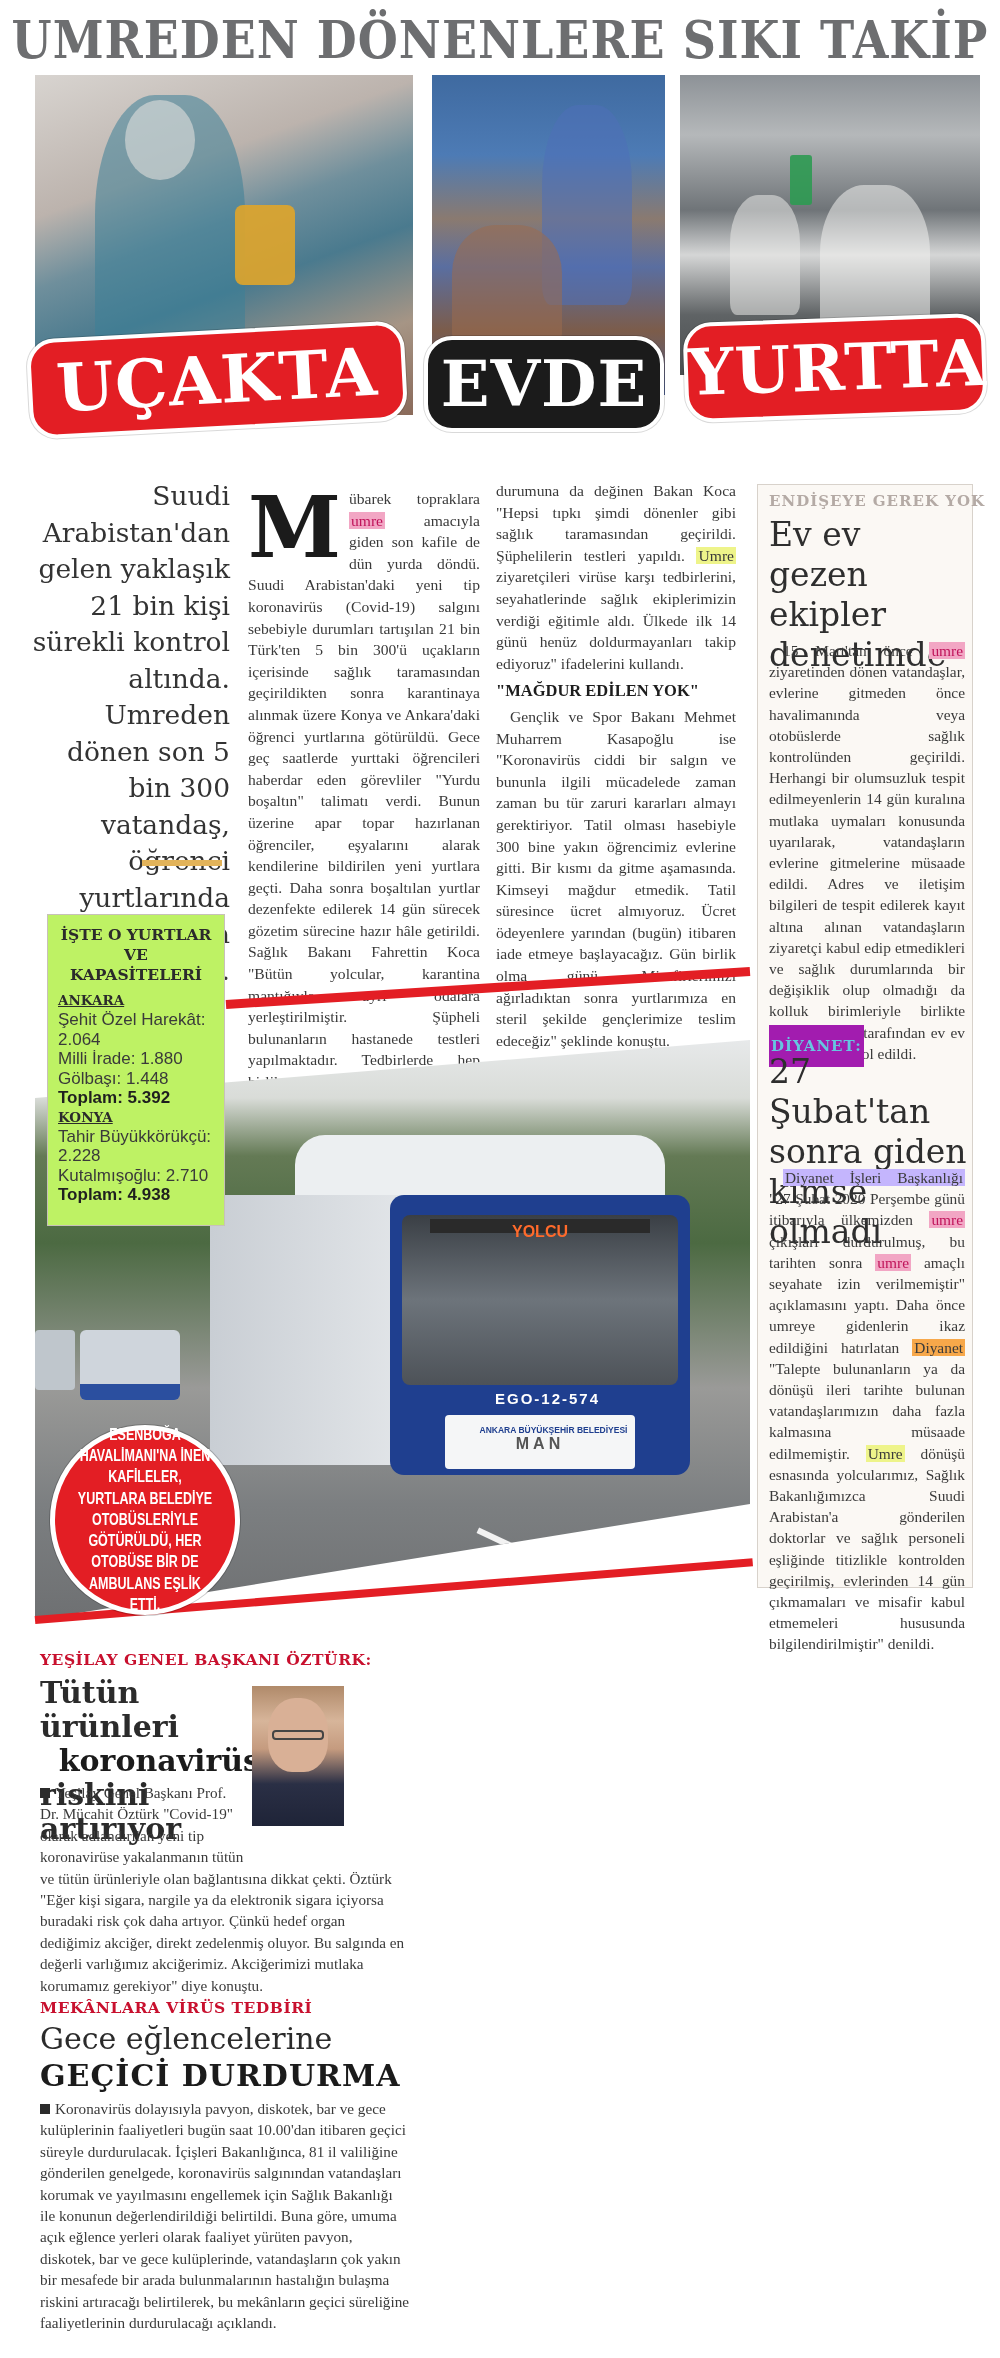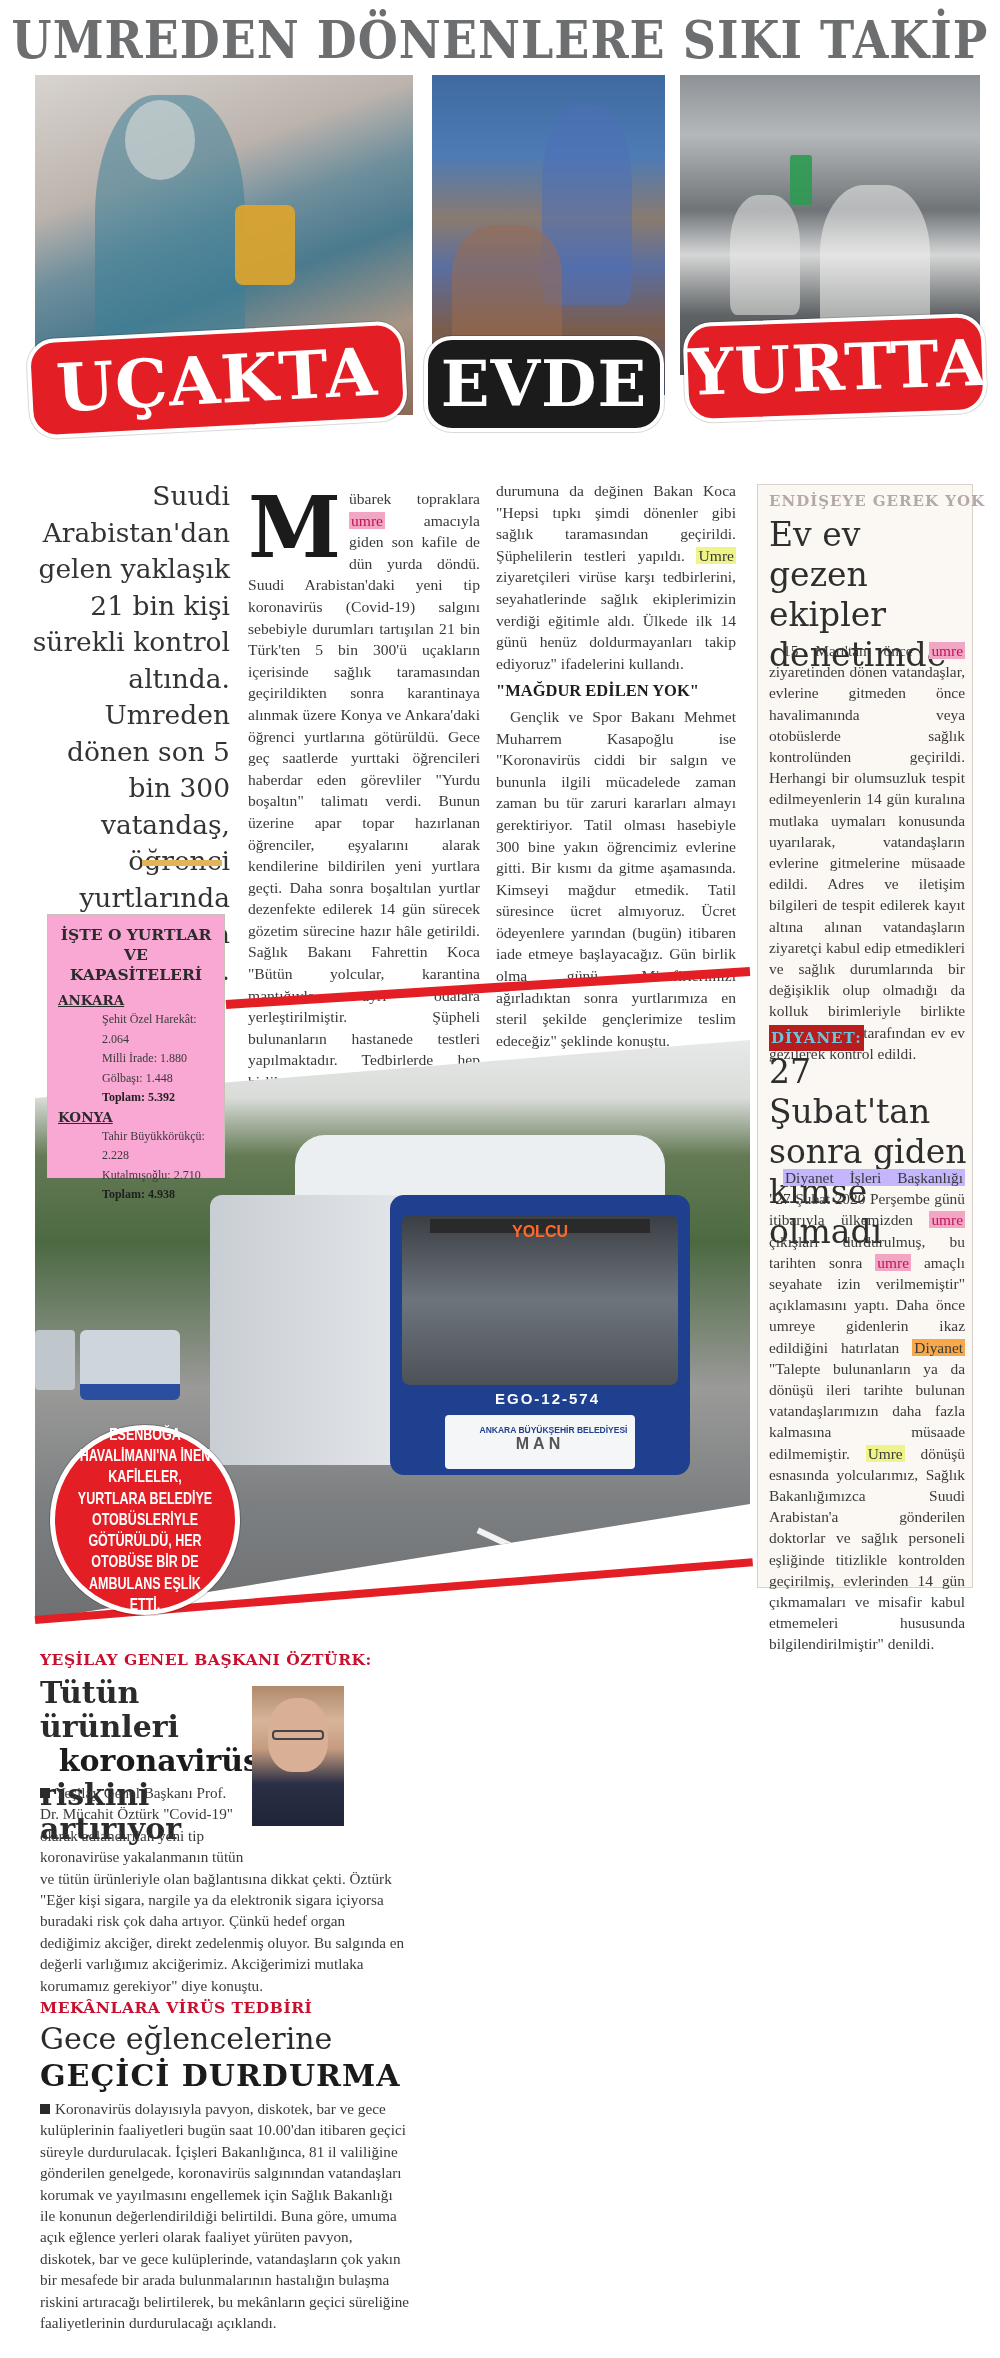--- a/index.html
+++ b/index.html
@@ -60,29 +60,29 @@
   .indent { text-indent: 14px; }
 
   
   .sidebar { left: 757px; top: 484px; width: 216px; height: 1104px; background: #fbf8f4; border: 1px solid #d8d2cb; }
   .kicker { font-family: "DejaVu Serif", serif; font-weight: 800; font-size: 15px; letter-spacing: 1px; }
   .sb-kicker-1 { left: 769px; top: 492px; color: #b4aaa5; }
   .sb-title { font-family: "DejaVu Serif", serif; font-weight: 300; color: #2e2e2e; font-size: 33px; line-height: 40px; }
   .sb-title-1 { left: 769px; top: 515px; width: 200px; }
   .sb-text { font-family: "Liberation Serif", serif; font-size: 15.4px; line-height: 21.2px; color: #3a3a3a; text-align: justify; }
   .sb-text-1 { left: 769px; top: 640px; width: 196px; }
-  .sb-kicker-2 { left: 769px; top: 1025px; color: #66c6e0; background: #b91c1c; padding: 4px 2px; }
+  .sb-kicker-2 { left: 769px; top: 1025px; color: #66c6e0; background: #a21caf; padding: 12px 2px; }
   .sb-title-2 { left: 769px; top: 1052px; width: 200px; }
   .sb-text-2 { left: 769px; top: 1167px; width: 196px; }
 
   
-  .capbox { left: 47px; top: 914px; width: 178px; height: 264px; background: #f9a8d4; border: 1px solid #c8c1b9; padding: 10px 10px; }
+  .capbox { left: 47px; top: 914px; width: 178px; height: 312px; background: #bef264; border: 1px solid #c8c1b9; padding: 10px 10px; }
   .cap-title { font-family: "DejaVu Serif", serif; font-weight: 800; font-size: 15.5px; line-height: 20px; color: #2b2b2b; text-align: center; margin-bottom: 6px; }
   .cap-city { font-family: "DejaVu Serif", serif; font-weight: 800; font-size: 13.5px; text-decoration: underline; color: #2b2b2b; line-height: 19px; }
-  .cap-line { font-family: Liberation Serif, serif; font-size: 12px; line-height: 19.5px; color: #3a3a3a; margin-left: 44px; }
+  .cap-line { font-family: Liberation Sans, sans-serif; font-size: 17px; line-height: 19.5px; color: #3a3a3a; }
   .cap-total { font-weight: 700; color: #1f1f1f; }
 
   
   .bus-photo { left: 35px; top: 1040px; width: 715px; height: 580px; overflow: hidden;
     clip-path: polygon(0 10%, 100% 0, 100% 80%, 0 100%);
     background: linear-gradient(180deg, #e7e9ea 0%, #d9dcd8 10%, #647a55 20%, #4c6a42 35%, #9a9a98 60%, #7c7f81 80%, #6e7072 100%); }
   .red-band-top { left: 226px; top: 1000px; width: 525px; height: 9px; background: #e31e24; transform: rotate(-3.6deg); transform-origin: left; }
   .red-band-bottom { left: 35px; top: 1616px; width: 720px; height: 8px; background: #e31e24; transform: rotate(-4.6deg); transform-origin: left; }
   .bus { position: absolute; left: 175px; top: 95px; width: 485px; height: 340px; }
   .bus-roof { position: absolute; left: 85px; top: 0; width: 370px; height: 70px; background: #eceff1; border-radius: 30px 30px 8px 8px; }

